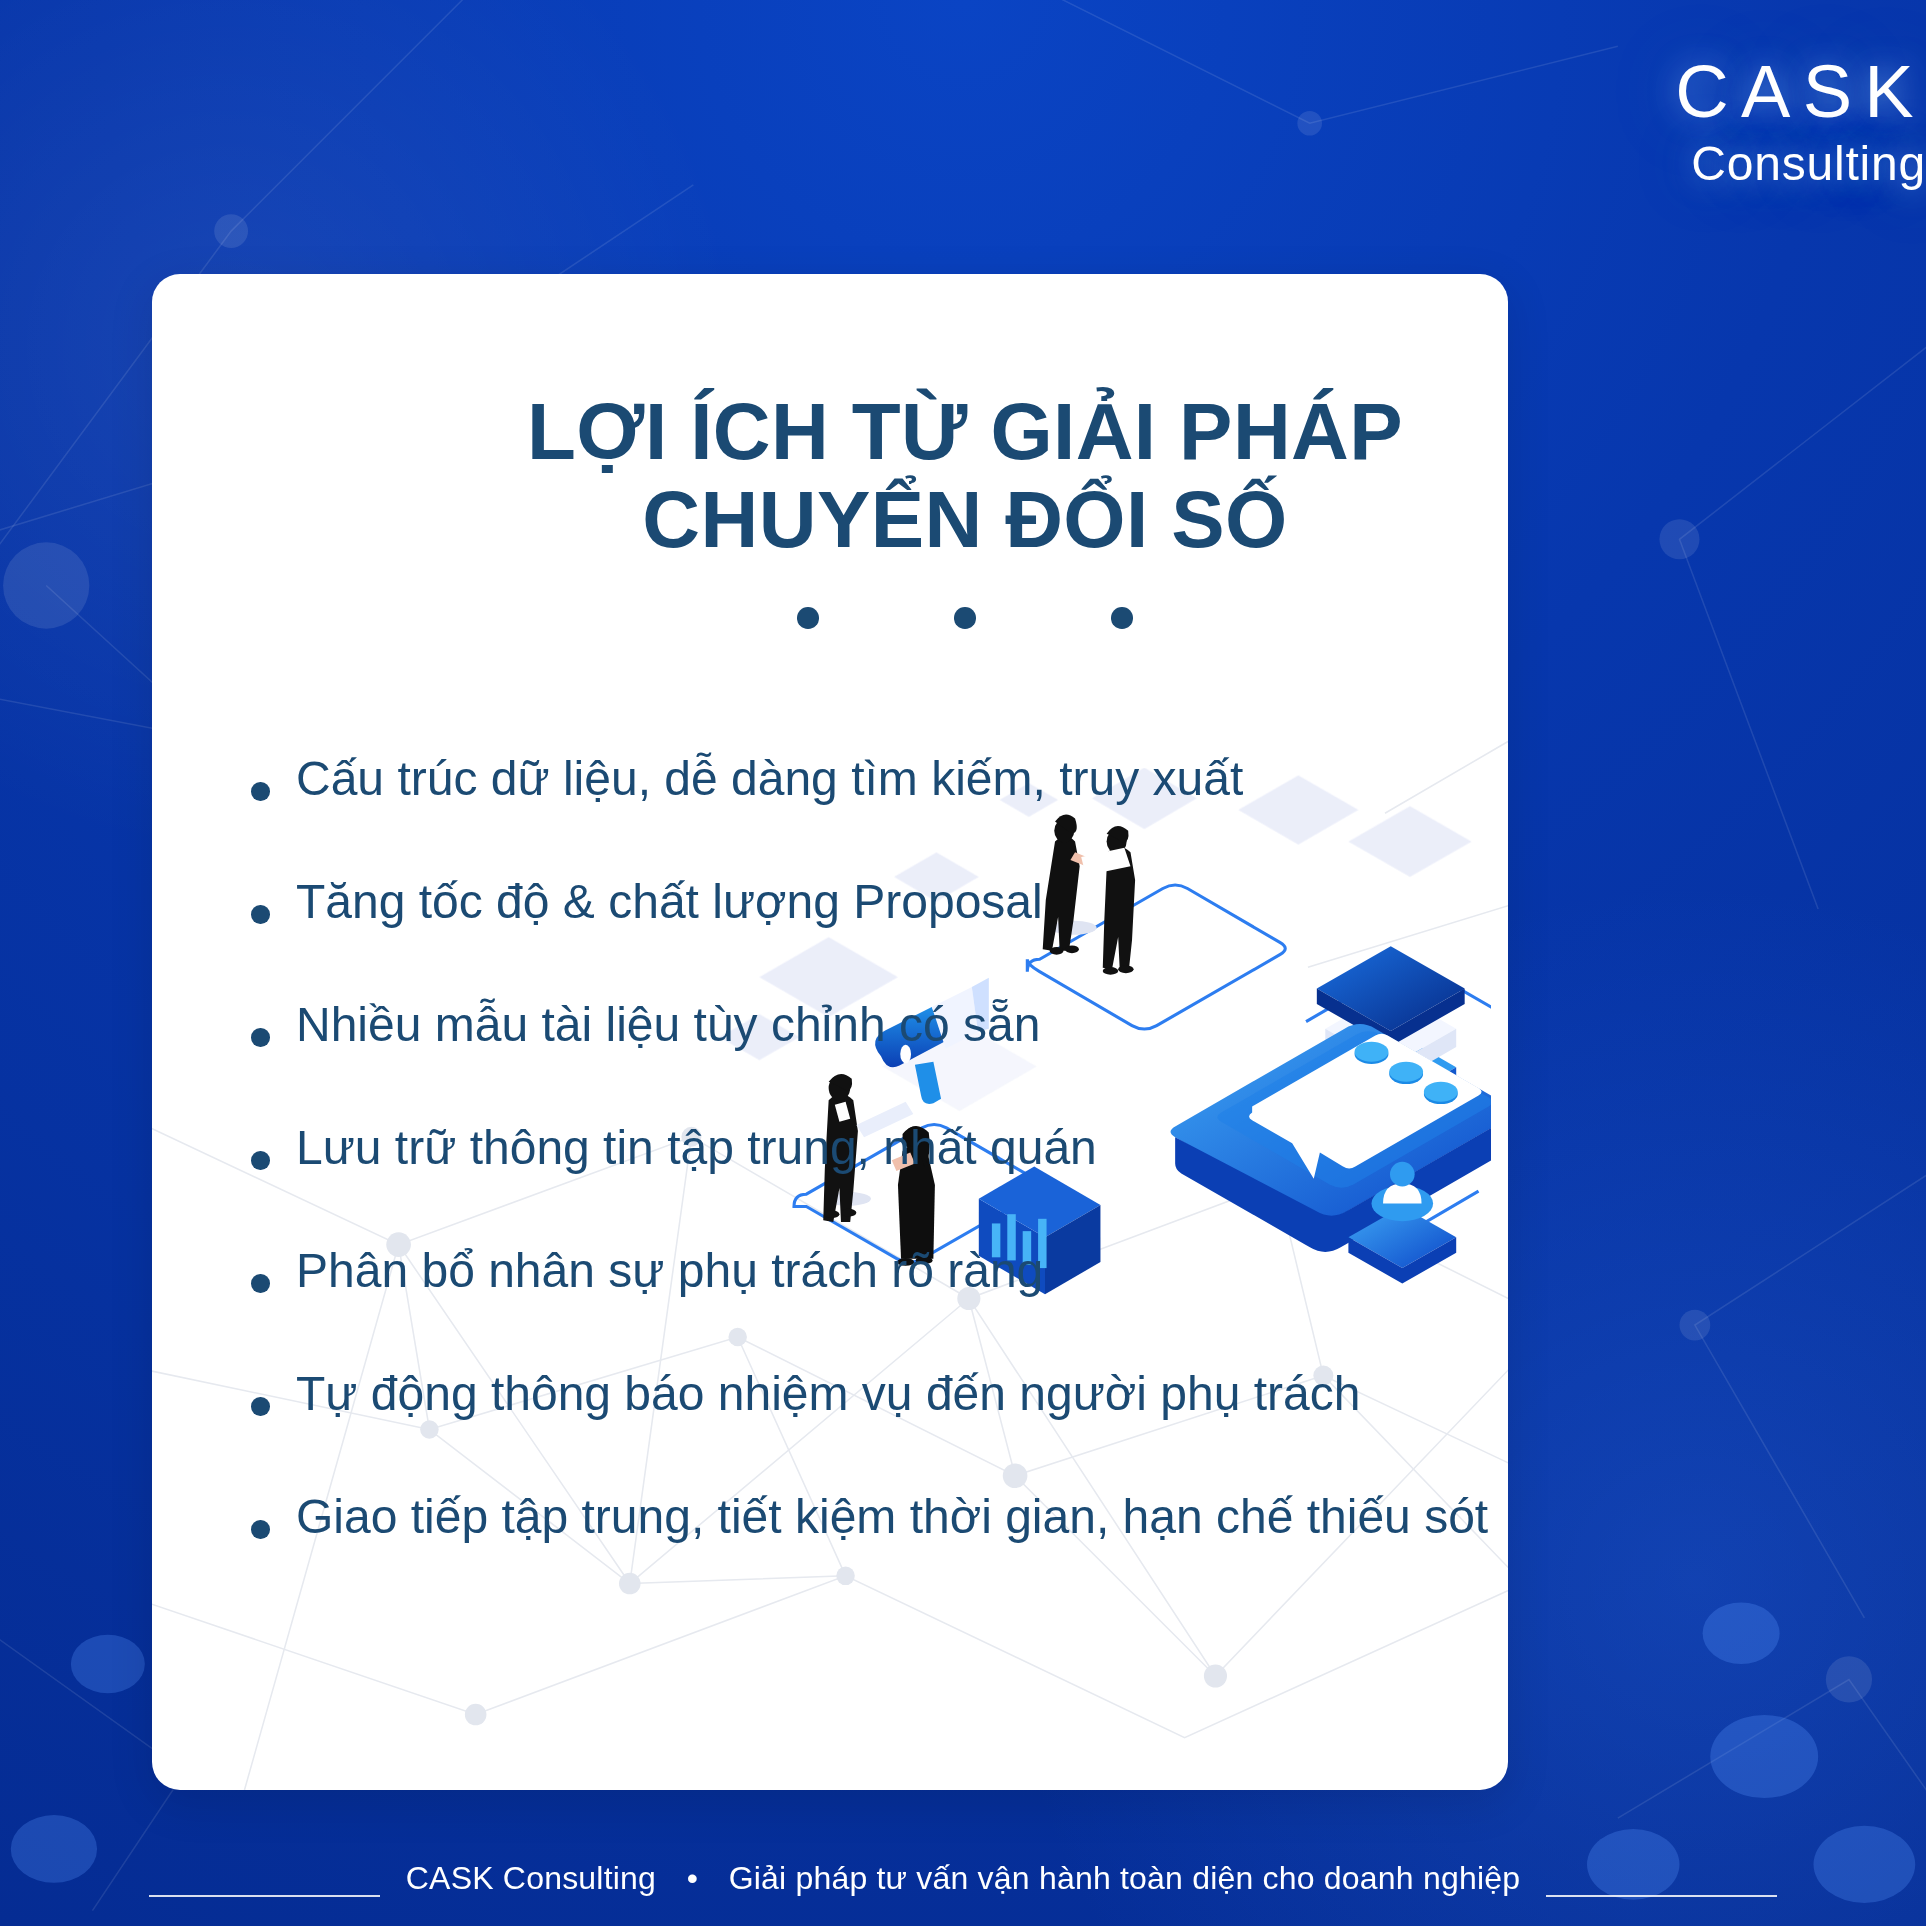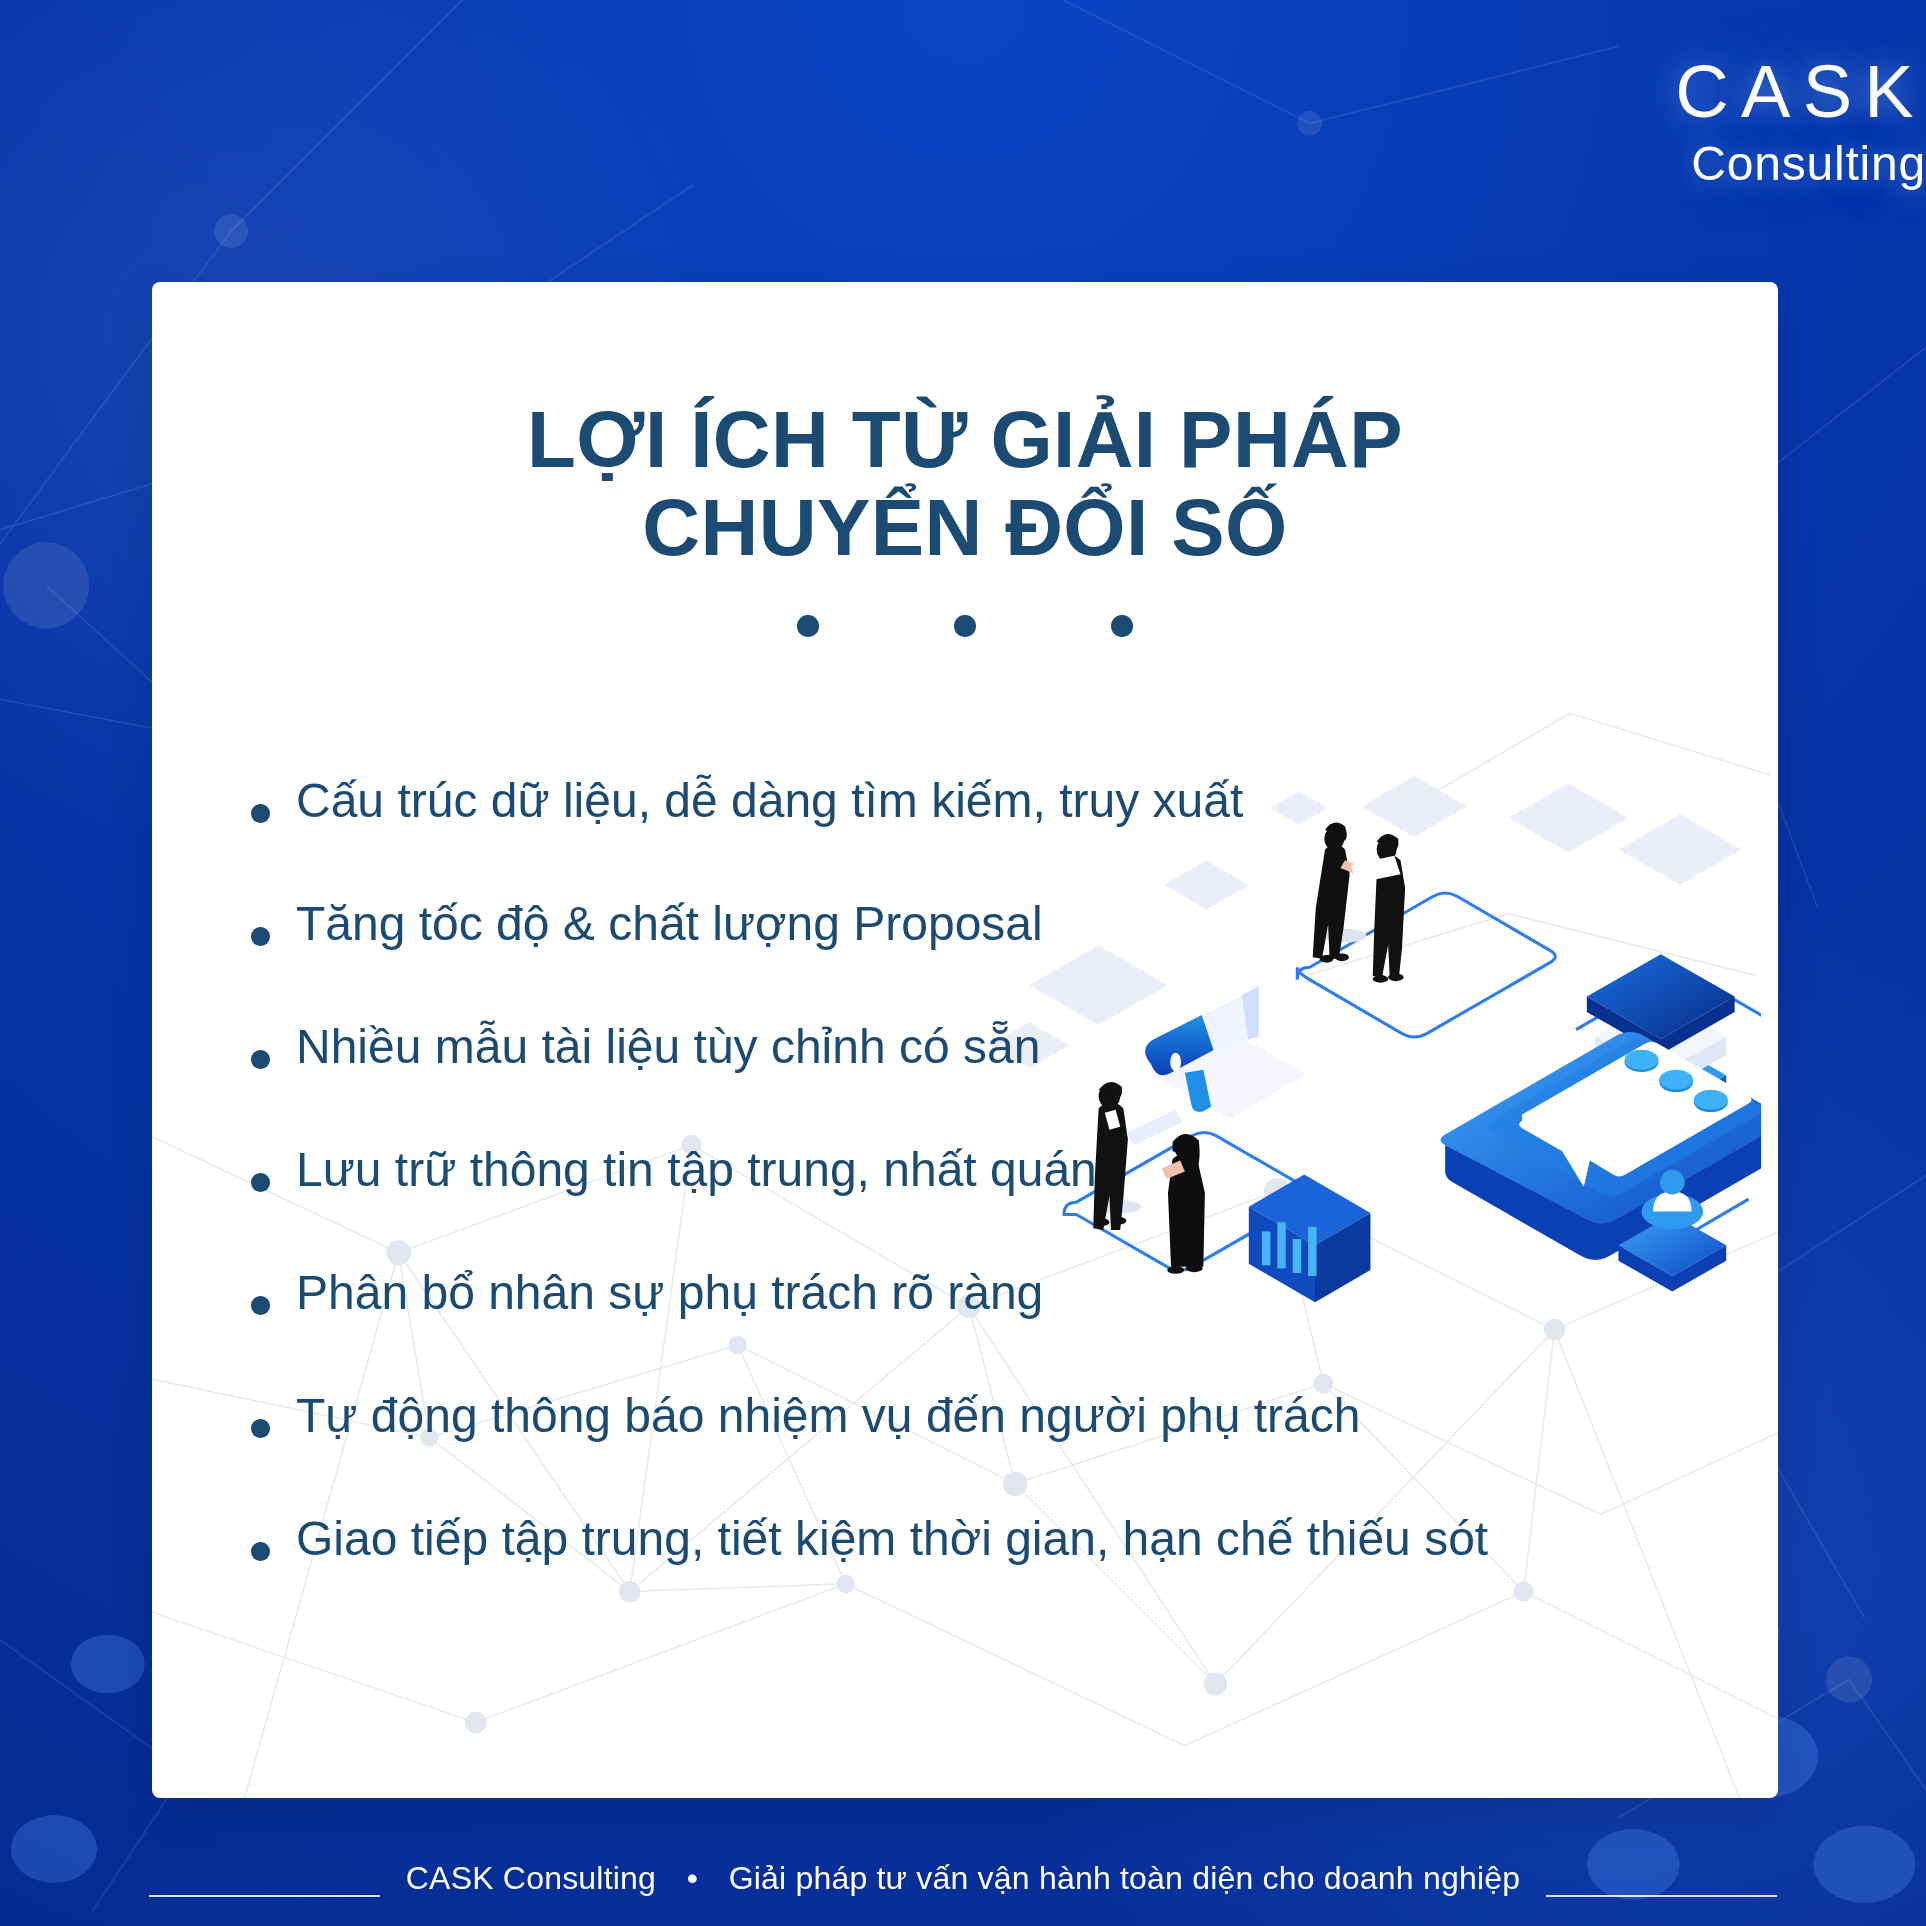--- a/index.html
+++ b/index.html
@@ -26,44 +26,43 @@
   }
   .logo-main{
     font-size:74px;font-weight:400;letter-spacing:12.3px;line-height:1;
     padding-left:12.3px;
   }
   .logo-sub{
     font-size:48px;font-weight:300;letter-spacing:0.8px;line-height:1;margin-top:10.8px;
   }
   
   .card{
-    position:absolute;left:152px;top:274px;width:1626px;height:1516px;
-    background:#ffffff;border-radius:8px;overflow:hidden;
+    position:absolute;left:152px;top:274px;width:1356px;height:1516px;
+    background:#ffffff;border-radius:28px;overflow:hidden;
     box-shadow:0 12.3px 46px rgba(0,0,0,.12);
-    margin-top:8px;
   }
   .card-net{position:absolute;left:0;top:0;width:1626px;height:1516px;pointer-events:none;}
   .illus{position:absolute;right:17px;top:432px;width:778px;height:616px;pointer-events:none;}
   .card-body{position:relative;z-index:3;}
   
   .title{
     position:absolute;left:0;width:1626px;top:114px;text-align:center;
     color:#1b4a73;font-weight:700;font-size:80px;line-height:1.10;
     letter-spacing:0.4px;
   }
   .title-l2{display:block;}
   .dots{
     position:absolute;left:0;width:1626px;top:333px;text-align:center;
   }
   .dots span{
     display:inline-block;width:21.6px;height:21.6px;border-radius:50%;
     background:#1b4a73;margin:0 66px;
   }
   
-  .list{position:absolute;left:85px;top:476px;width:1510px;}
+  .list{position:absolute;left:85px;top:462px;width:1510px;}
   .li{position:relative;height:123px;}
   .li-dot{
     position:absolute;left:14px;top:46px;width:18.5px;height:18.5px;border-radius:50%;
     background:#1b4a73;
   }
   .li-txt{
     position:absolute;left:59px;top:14px;
     color:#1b4a73;font-size:48px;font-weight:400;line-height:1.2;white-space:nowrap;
   }
   

